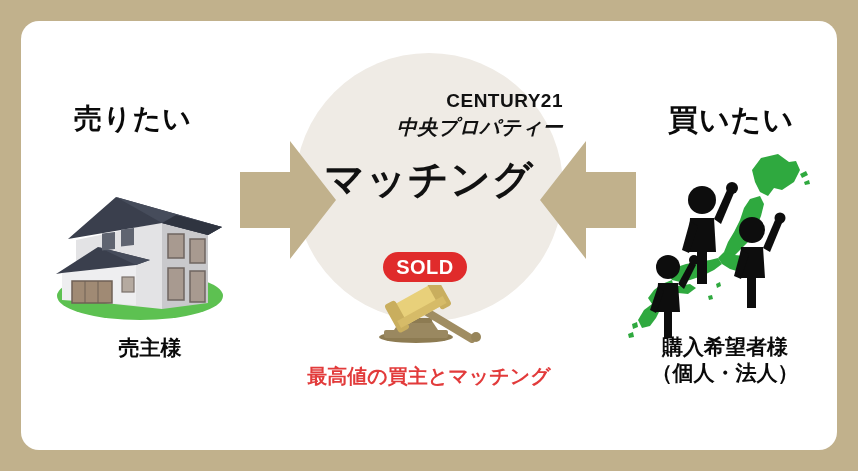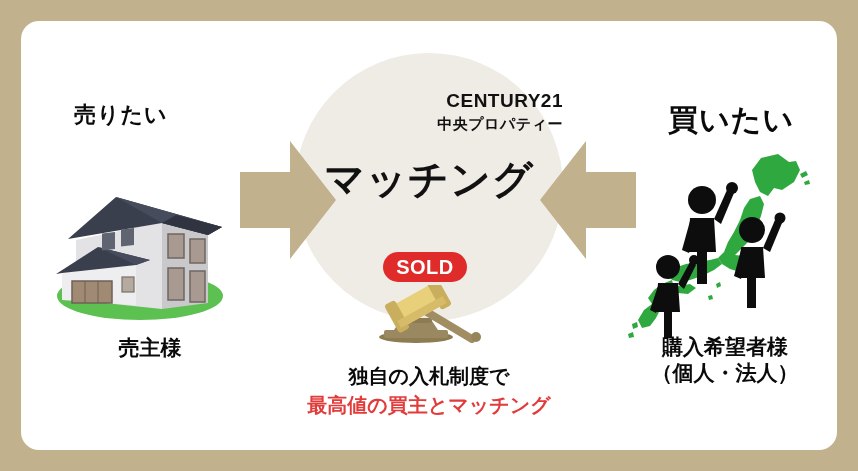--- a/index.html
+++ b/index.html
@@ -59,21 +59,21 @@
   .head-label {
     position: absolute;
     font-weight: bold;
     color: #0a0a0a;
     letter-spacing: 1px;
     white-space: nowrap;
   }
   .head-left {
     left: 74px;
     top: 100px;
-    font-size: 22px;
+    font-size: 28px;
   }
   .head-right {
     left: 668px;
     top: 100px;
     font-size: 30px;
   }
 
   
   .cap {
     position: absolute;
@@ -103,21 +103,22 @@
     top: 88px;
     width: 268px;
     text-align: right;
     font-size: 19px;
     font-weight: bold;
     color: #111111;
     letter-spacing: 0.5px;
     line-height: 1.35;
   }
   .circle-brand .line2 {
-    font-size: 15px;
+    font-size: 20px;
+    font-style: italic;
   }
   .circle-main {
     position: absolute;
     left: 295px;
     top: 155px;
     width: 268px;
     text-align: center;
     font-size: 40px;
     font-weight: bold;
     color: #111111;
@@ -245,21 +246,20 @@
         <rect x="18" y="4" width="12" height="32" rx="3" fill="#c9ae5e"></rect>
         <rect x="66" y="4" width="12" height="32" rx="3" fill="#c9ae5e"></rect>
         <rect x="22" y="24" width="52" height="8" fill="#d6bb68"></rect>
       </g>
     </svg>
   </div>
 
   <div class="sold-badge">SOLD</div>
 
   <div class="tagline">
-    <span class="t1">独自の入札制度で</span>
     <span class="t2">最高値の買主とマッチング</span>
   </div>
 
   <div class="head-label head-right">買いたい</div>
 
   <div style="position:absolute; left:628px; top:152px;">
     <svg width="190" height="190" viewBox="0 0 190 190">
 
       <g fill="#2fa93f">
 

